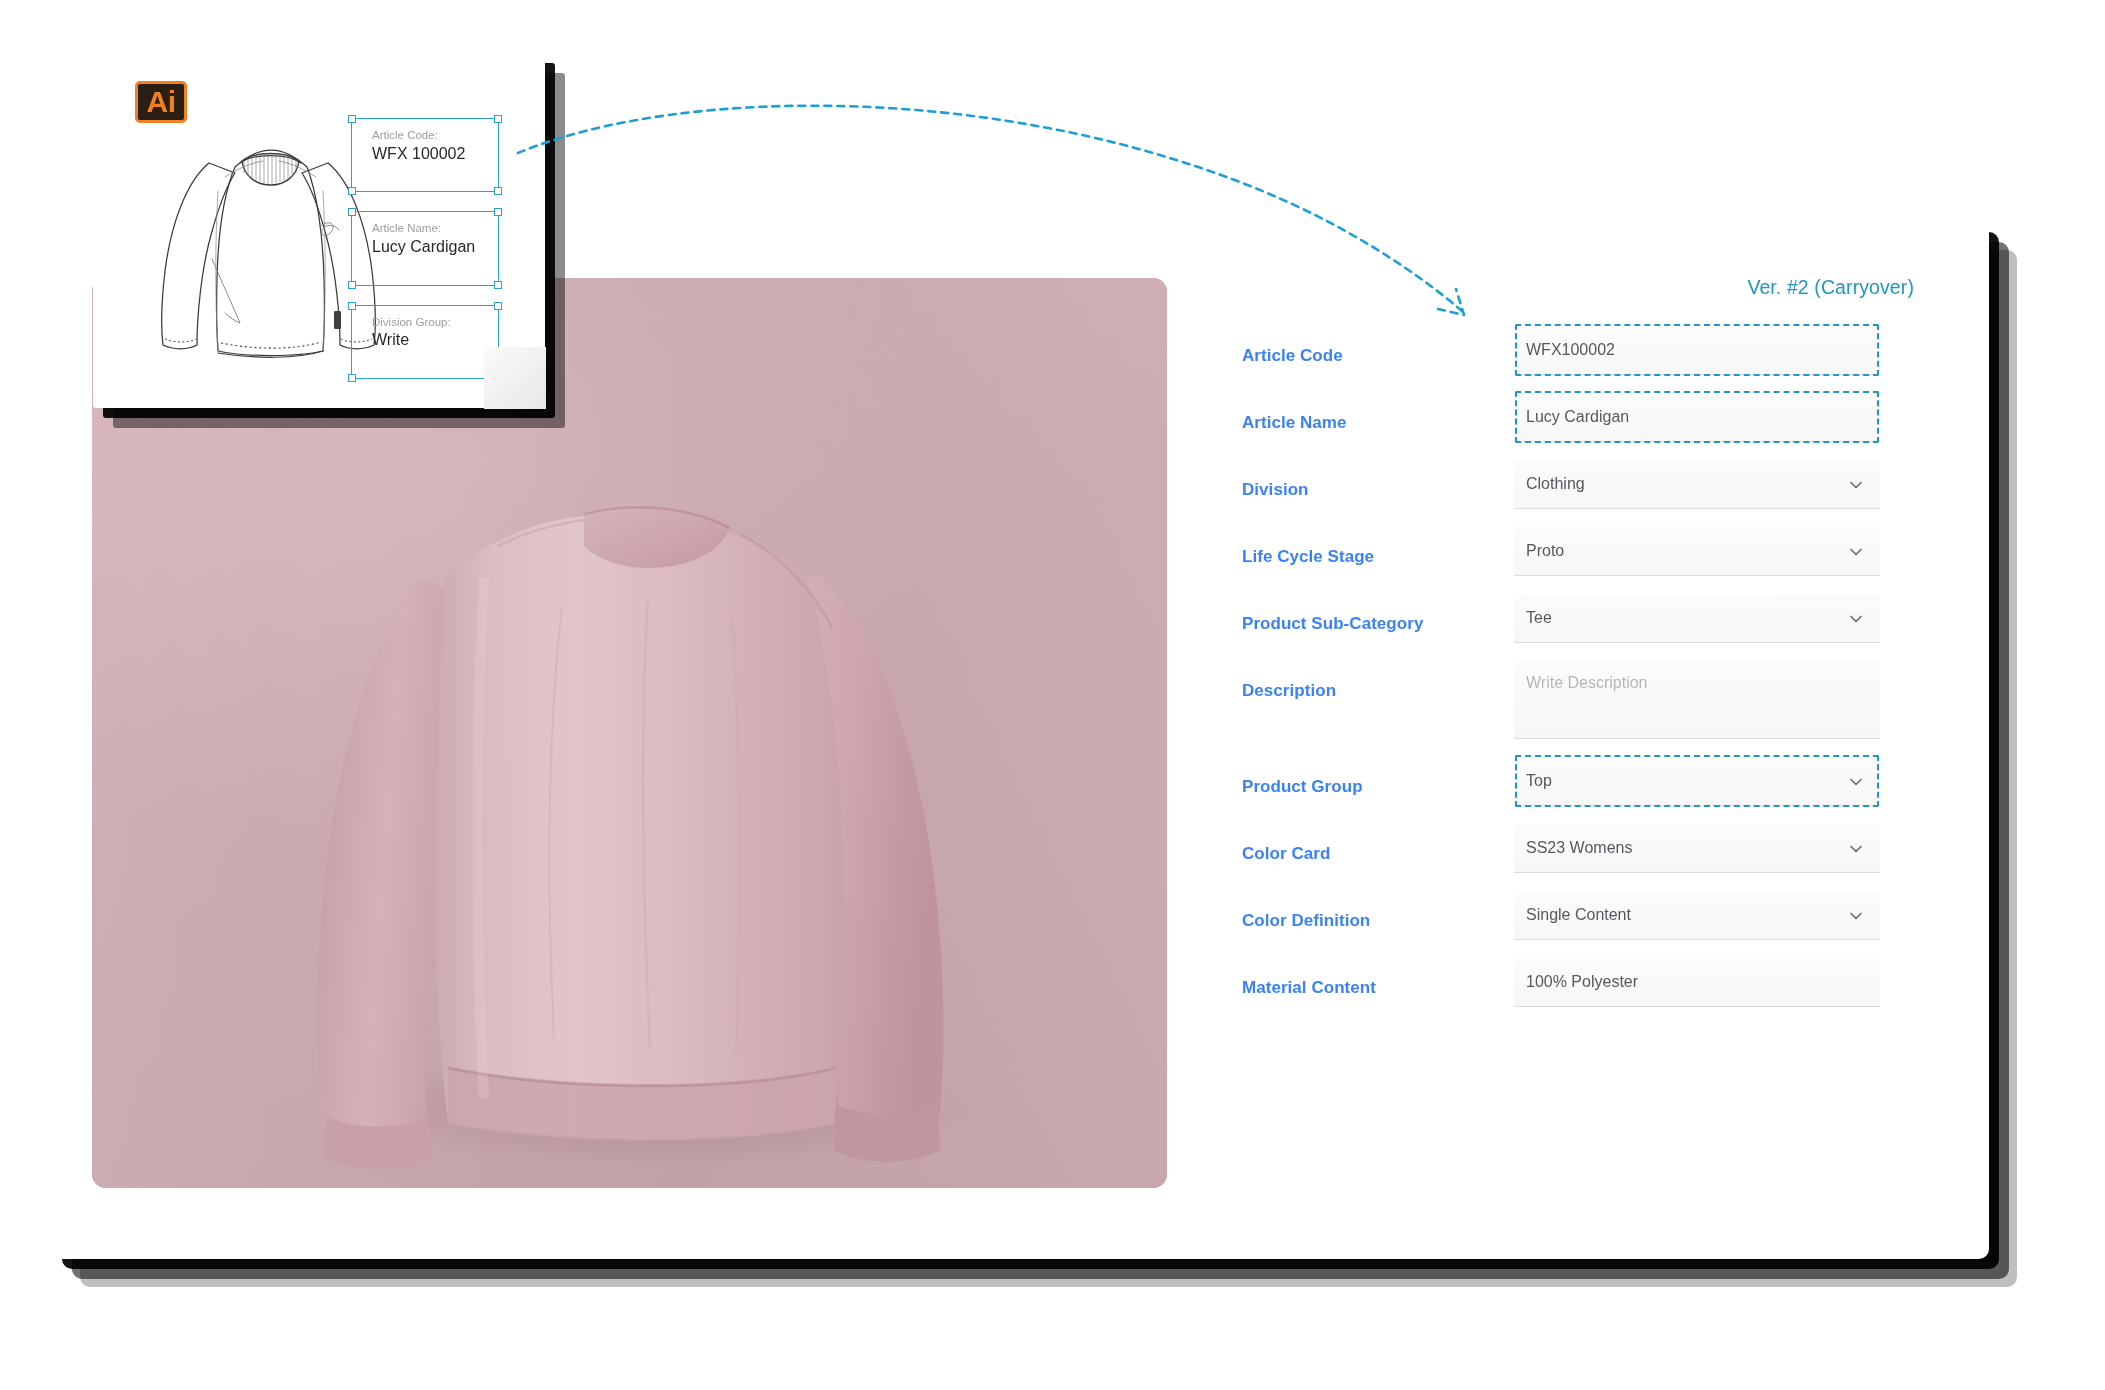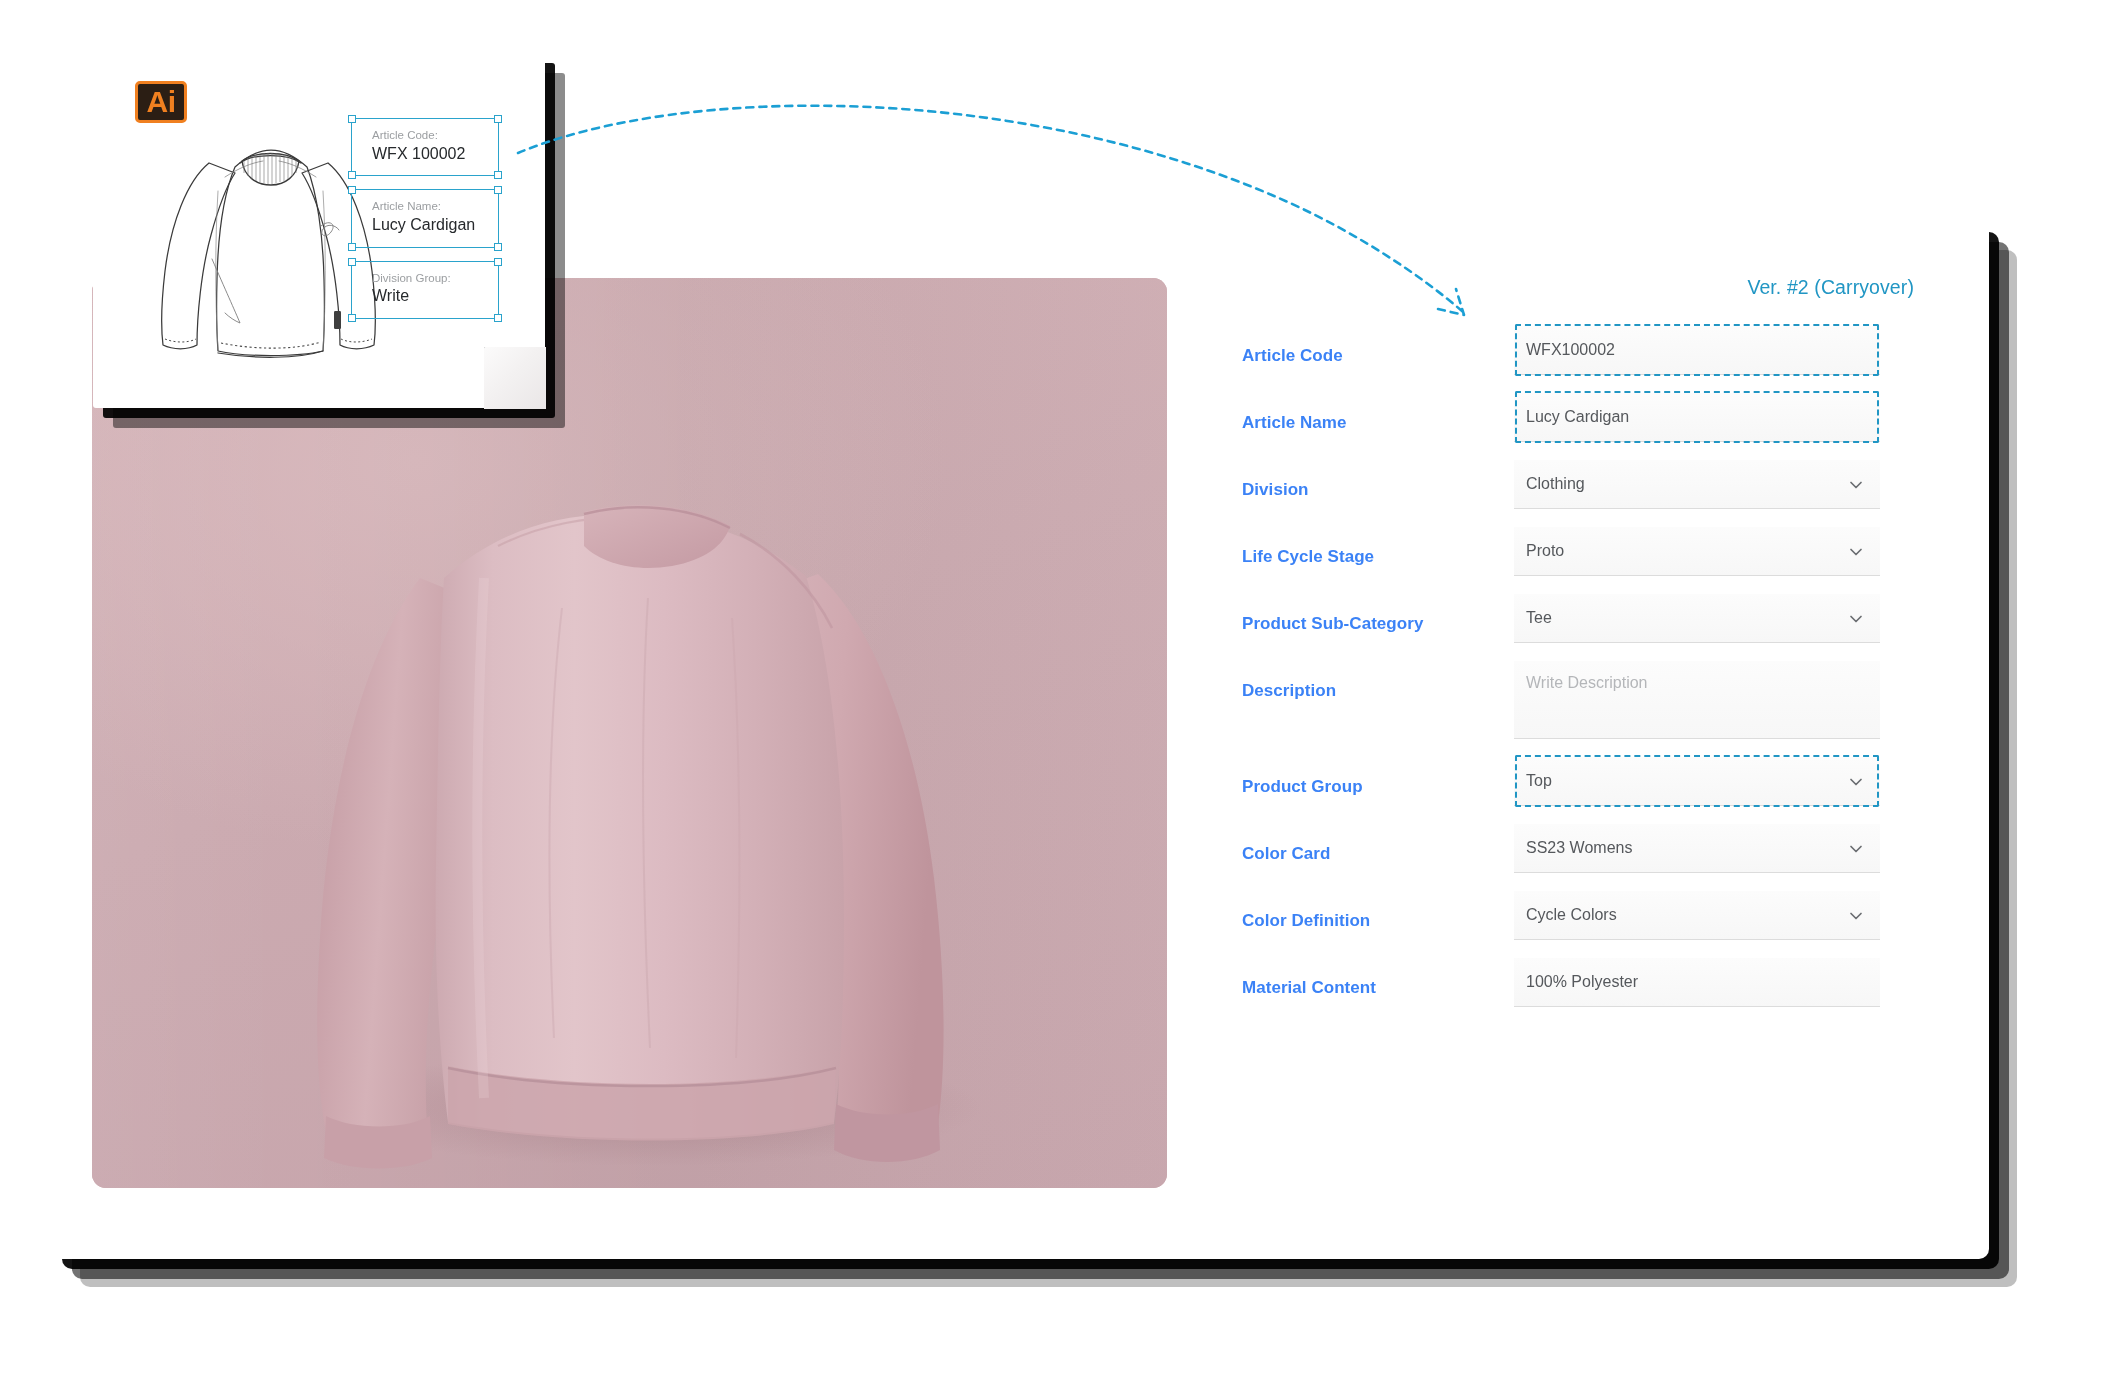--- a/index.html
+++ b/index.html
@@ -238,22 +238,22 @@
   
   .ai-fields {
     position: absolute;
     left: 258px;
     top: 65px;
     width: 148px;
   }
   .ai-field {
     position: relative;
     border: 1px solid #2aa3cc;
-    padding: 9px 10px 11px 20px;
-    margin-bottom: 13px;
+    padding: 9px 10px 27px 20px;
+    margin-bottom: 19px;
     background: transparent;
   }
   .ai-field .fl {
     font-size: 11.5px;
     color: #9b9ea1;
     line-height: 1.35;
     white-space: nowrap;
   }
   .ai-field .fv {
     font-size: 16px;
@@ -452,21 +452,21 @@
               <svg viewBox="0 0 16 16">
                   <path d="M3 5.5 L8 10.5 L13 5.5" fill="none" stroke="#6b6e72" stroke-width="1.7" stroke-linecap="round" stroke-linejoin="round"></path>
                 </svg>
             </span>
           </div>
         </div>
 
         <div class="form-row">
           <div class="row-label">Color Definition</div>
           <div class="field-wrap">
-            <div class="field">Cycle Colors</div>
+            <div class="field">Single Content</div>
             <span class="chevron">
               <svg viewBox="0 0 16 16">
                   <path d="M3 5.5 L8 10.5 L13 5.5" fill="none" stroke="#6b6e72" stroke-width="1.7" stroke-linecap="round" stroke-linejoin="round"></path>
                 </svg>
             </span>
           </div>
         </div>
 
         <div class="form-row">
           <div class="row-label">Material Content</div>

